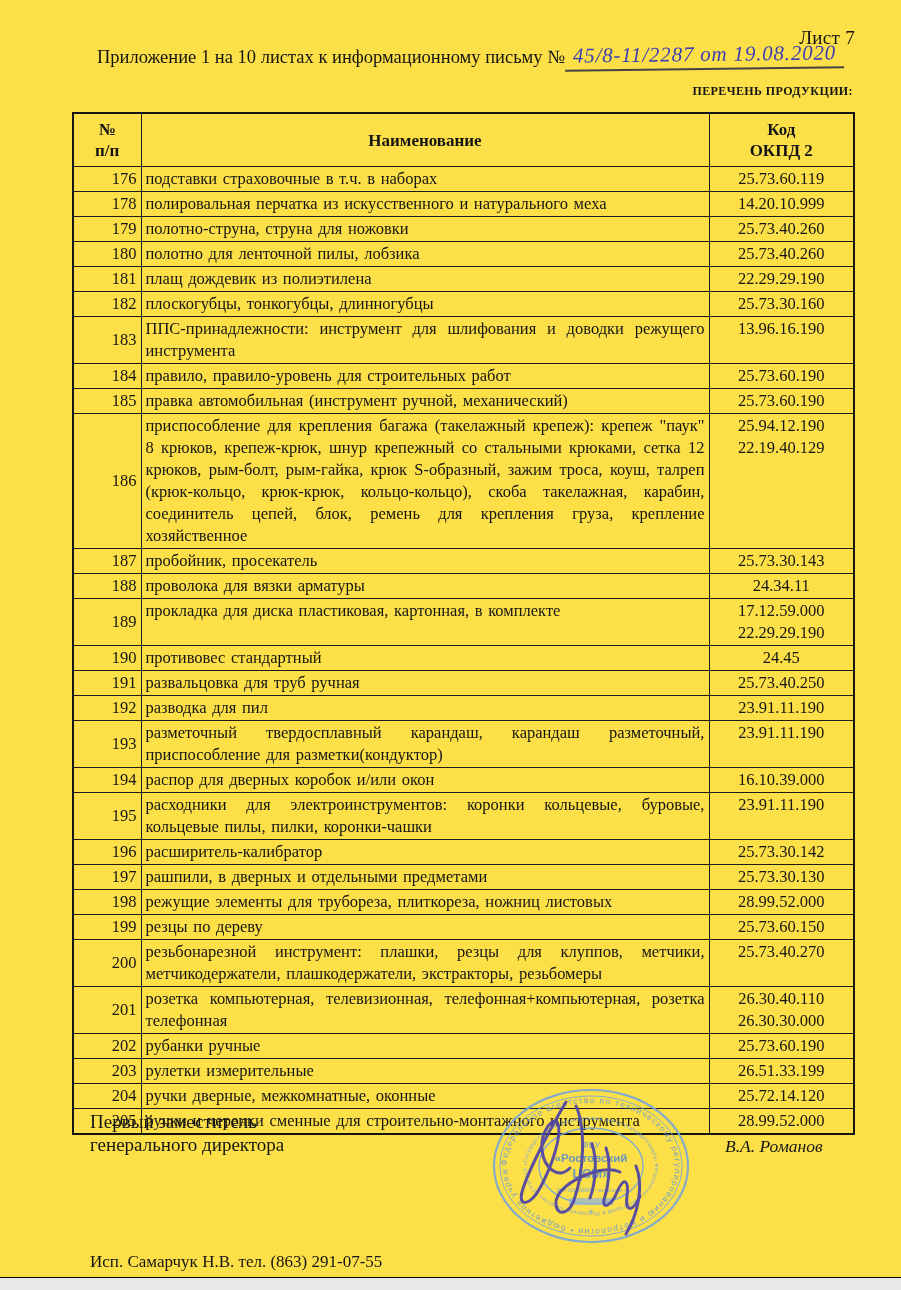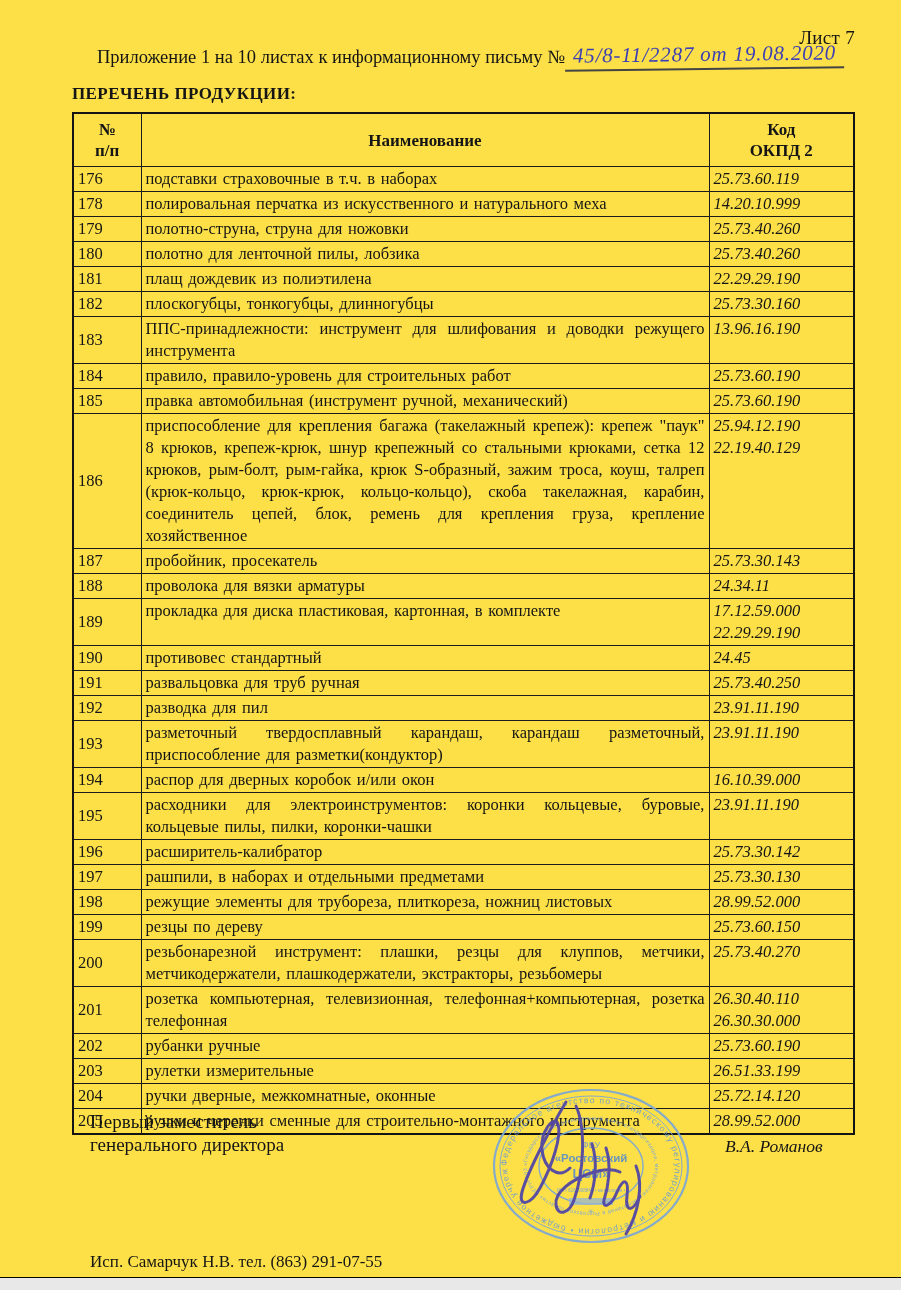--- a/index.html
+++ b/index.html
@@ -25,51 +25,51 @@
     font-style:italic;
     font-size:21px;
     letter-spacing:0.8px;
     border-bottom:2px solid #444;
     padding:0 6px 1px 8px;
     transform:rotate(-0.7deg) translateY(-2px);
     min-width:265px;
   }
   .doc-title{
     position:absolute;left:72px;top:84px;width:781px;
-    text-align:left;font-weight:bold;font-size:17px;letter-spacing:0.4px;
+    text-align:right;font-weight:bold;font-size:12px;letter-spacing:0.4px;
   }
   table.products{
     position:absolute;left:72px;top:112px;width:781px;
     border-collapse:collapse;
     table-layout:fixed;
   }
   table.products col.c1{width:68px;}
   table.products col.c2{width:568px;}
   table.products col.c3{width:145px;}
   table.products th, table.products td{
     border:1.6px solid #1b1b1b;
     font-size:16.5px;
     line-height:22px;
     padding:1px 4px;
   }
   table.products{border:2.5px solid #141414;}
   table.products th{
     font-weight:bold;text-align:center;vertical-align:middle;
     padding:2px 2px;font-size:17px;line-height:21px;height:48px;
   }
-  td.c-num{text-align:left;vertical-align:middle;font-size:17px;}
+  td.c-num{text-align:right;vertical-align:middle;font-size:17px;}
   td.c-name{
     text-align:justify;vertical-align:top;
     padding:1px 10px 1px 10px;
     word-spacing:1.5px;
     margin-left:48px;
   }
   td.c-code{
-    vertical-align:top;
-    white-space:pre-line;font-size:17px;font-style:italic;
+    text-align:center;vertical-align:top;
+    white-space:pre-line;font-size:17px;
   }
   .signer-title{
     position:absolute;left:90px;top:1110px;
     font-size:19px;line-height:23px;
   }
   .signer-name{
     position:absolute;left:725px;top:1136px;
     font-size:17.5px;
     font-style:italic;
   }
@@ -220,21 +220,21 @@
       <td class="c-name">расходники для электроинструментов: коронки кольцевые, буровые, кольцевые пилы, пилки, коронки-чашки</td>
       <td class="c-code">23.91.11.190</td>
     </tr>
         <tr>
       <td class="c-num">196</td>
       <td class="c-name">расширитель-калибратор</td>
       <td class="c-code">25.73.30.142</td>
     </tr>
         <tr>
       <td class="c-num">197</td>
-      <td class="c-name">рашпили, в наборах и отдельными предметами</td>
+      <td class="c-name">рашпили, в дверных и отдельными предметами</td>
       <td class="c-code">25.73.30.130</td>
     </tr>
         <tr>
       <td class="c-num">198</td>
       <td class="c-name">режущие элементы для трубореза, плиткореза, ножниц листовых</td>
       <td class="c-code">28.99.52.000</td>
     </tr>
         <tr>
       <td class="c-num">199</td>
       <td class="c-name">резцы по дереву</td>

